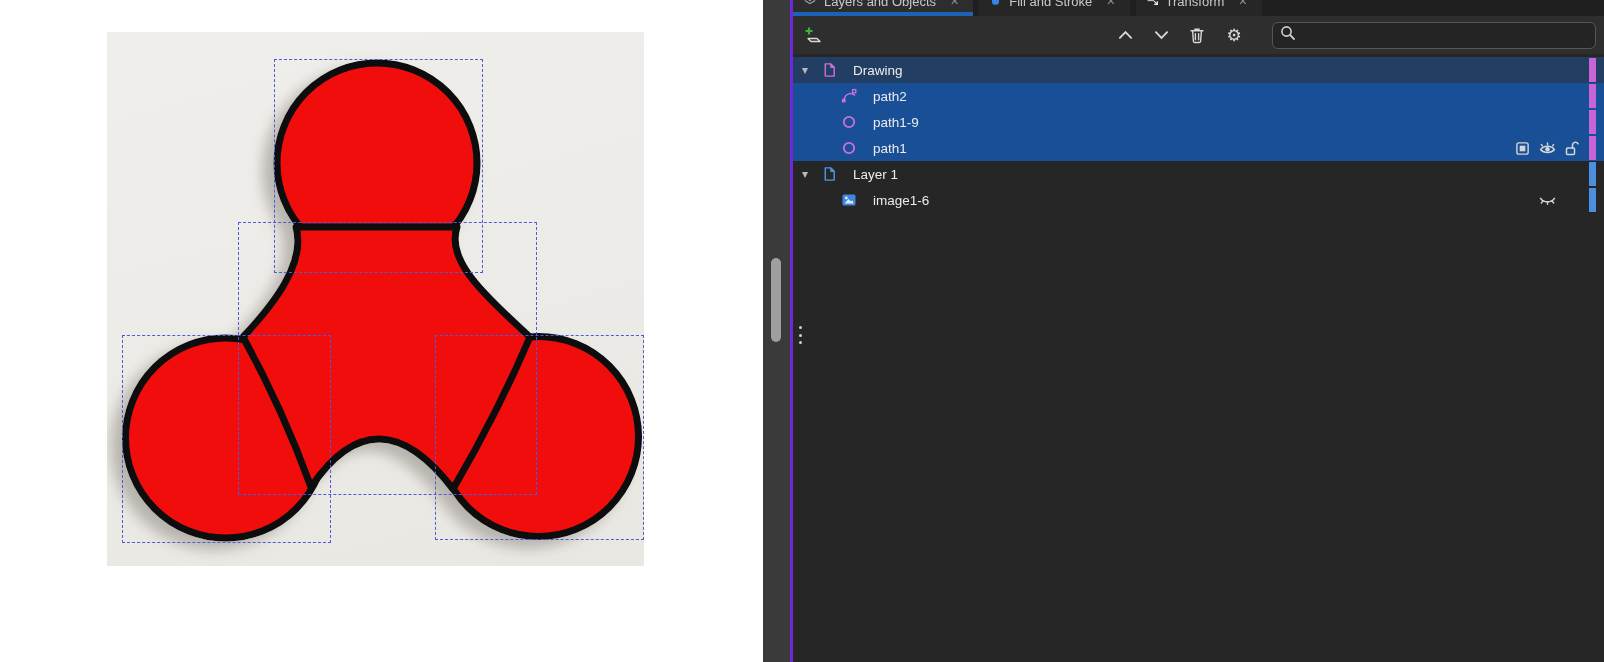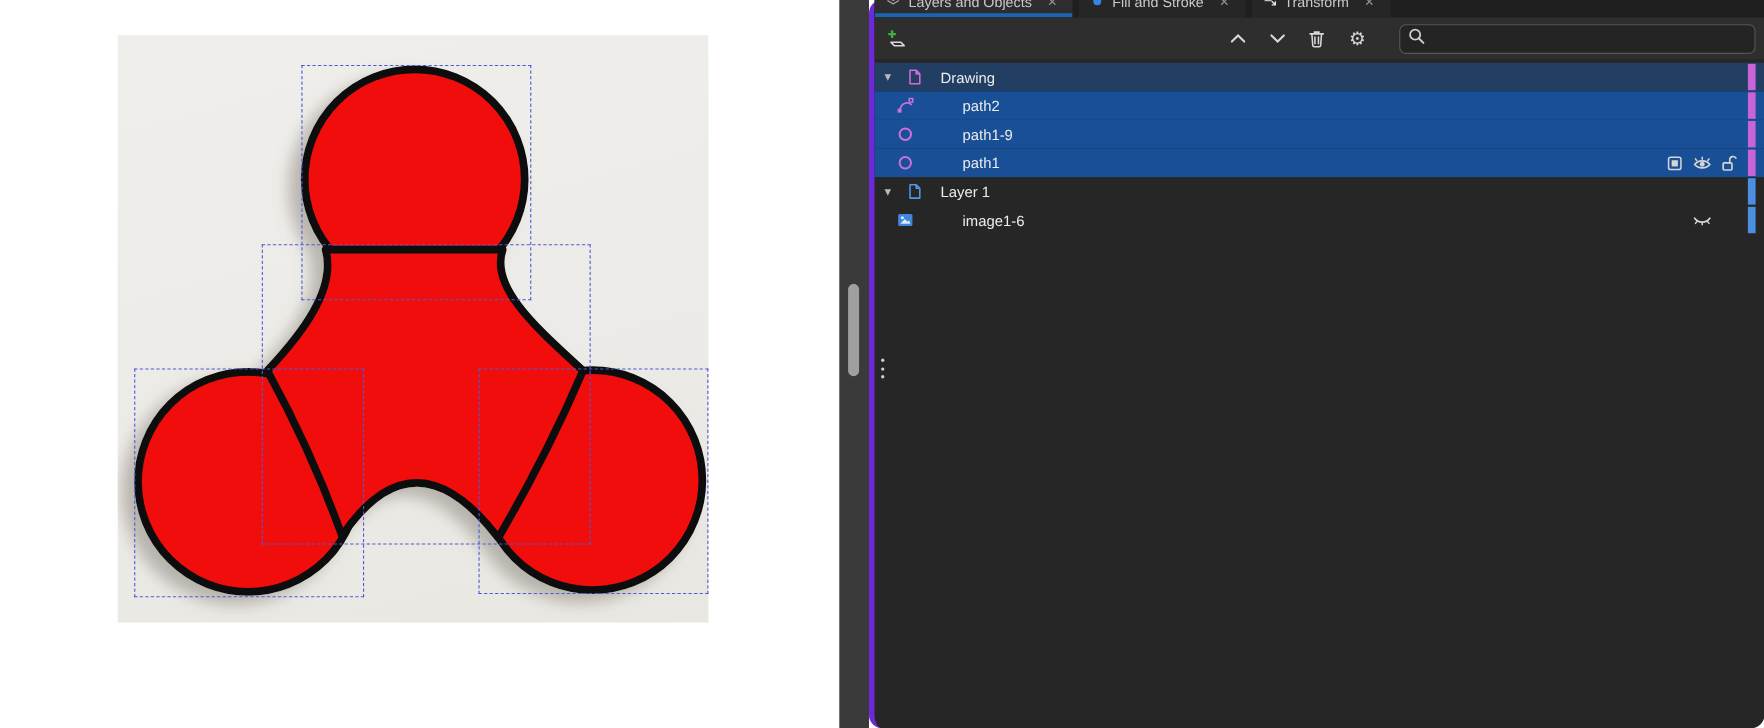--- a/index.html
+++ b/index.html
@@ -9,21 +9,21 @@
   
   .canvas{position:absolute;left:0;top:0;width:763px;height:662px;background:#ffffff;}
   .photo{position:absolute;left:107px;top:32px;width:537px;height:534px;
          background:linear-gradient(165deg,#f0eeeb 0%,#edebe7 55%,#e9e7e2 100%);}
   .photo svg{position:absolute;left:0;top:0;}
   .selrect{position:absolute;border:1px dashed #4f5bd5;pointer-events:none;}
   
   .vtrack{position:absolute;left:763px;top:0;width:27px;height:662px;background:#3a3a3a;}
   .vthumb{position:absolute;left:8px;top:258px;width:10px;height:84px;border-radius:5px;background:#9f9f9f;}
   
-  .panel{position:absolute;left:790px;top:0;width:814px;height:662px;background:#262626;border-left:5px solid #6d28d9;box-sizing:border-box;border-radius:12px;}
+  .panel{position:absolute;left:790px;top:0;width:814px;height:662px;background:#262626;border-left:3px solid #6d28d9;box-sizing:border-box;}
   .grip{position:absolute;left:4px;top:326px;width:6px;height:18px;display:flex;flex-direction:column;justify-content:space-between;align-items:center;}
   .grip i{width:3px;height:3px;border-radius:50%;background:#cfcfcf;}
   
   .tabbar{position:absolute;left:0;top:0;width:100%;height:16px;background:#1f1f1f;display:flex;overflow:hidden;}
   .tab{height:16px;display:flex;align-items:flex-start;padding:0 14px 0 10px;box-sizing:border-box;
        color:#c9c9c9;font-size:13px;background:#262626;margin-right:6px;position:relative;overflow:hidden;}
   .tab .tlbl{display:flex;gap:7px;align-items:center;margin-top:-7px;white-space:nowrap;}
   .tab .x{color:#8f8f8f;font-size:11px;margin-left:7px;}
   .tab.active{background:#2d2d2d;}
   .tab.active::after{content:"";position:absolute;left:0;right:0;bottom:0;height:4px;background:#1b63b5;}
@@ -37,21 +37,21 @@
   .searchbox{width:324px;height:27px;background:#242424;border:1px solid #565656;border-radius:6px;
              display:flex;align-items:center;padding:0 7px;box-sizing:border-box;margin-left:26px;}
   .searchbox input{flex:1;background:transparent;border:none;outline:none;color:#e5e5e5;font-size:13px;}
   
   .tree{position:absolute;left:0;top:57px;width:100%;}
   .row{position:relative;height:26px;display:flex;align-items:center;color:#ececec;font-size:13.5px;background:transparent;}
   .row.current{background:#223f63;}
   .row.sel{background:#184f96;}
   .row .tri{width:14px;text-align:center;color:#b9b9b9;font-size:12px;margin-left:5px;}
   .row.grp .ricon{margin-left:9px;}
-  .row.child{padding-left:20px;gap:28px;}
+  .row.child{padding-left:48px;}
   .ricon{width:16px;height:16px;display:flex;align-items:center;justify-content:center;}
   .lbl{margin-left:16px;white-space:nowrap;}
   .magenta{color:#cf6fd9;}
   .blueic{color:#4f97e8;}
   .rslots{position:absolute;right:19px;top:0;height:26px;display:flex;align-items:center;}
   .slot{width:25px;height:26px;display:flex;align-items:center;justify-content:center;color:#d5d5d5;}
   .strip{position:absolute;right:8px;top:1px;bottom:1px;width:7px;}
   .strip.m{background:#c765d8;}
   .strip.b{background:#4b8fe0;}
 </style>

